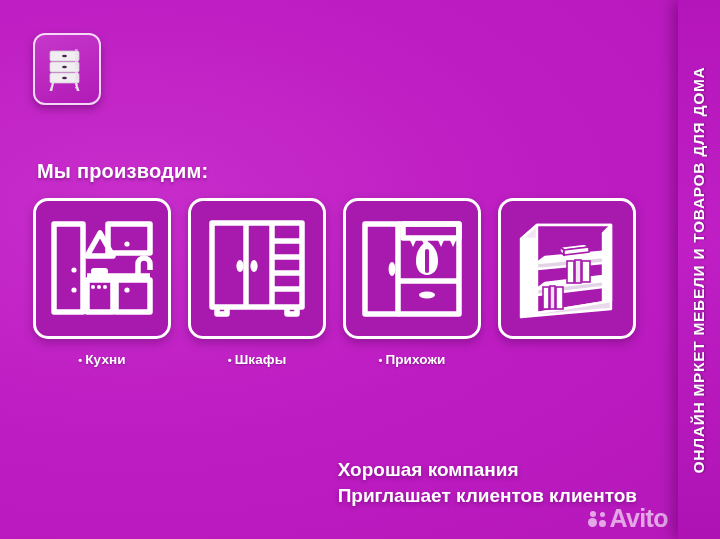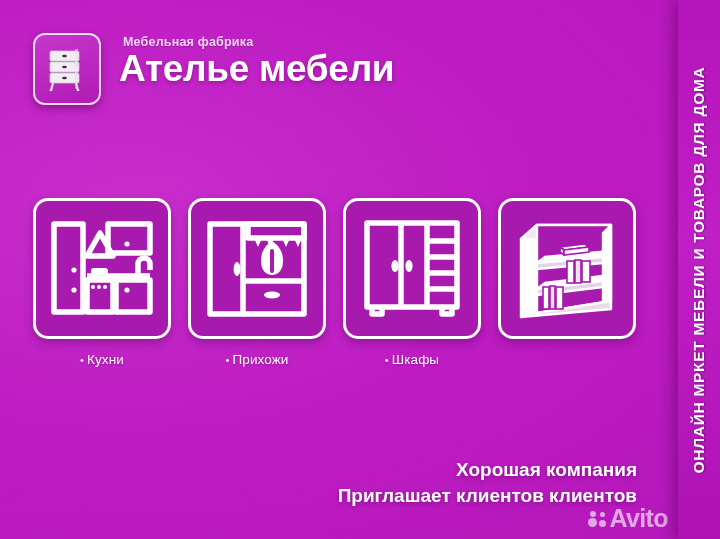--- a/index.html
+++ b/index.html
@@ -105,30 +105,30 @@
     border:3px solid #ffffff;
     box-shadow:0 4px 10px rgba(70,0,75,.35);
     display:flex; align-items:center; justify-content:center;
   }
   .card svg { display:block; }
   .card-label {
     margin-top:13px;
     text-align:center;
     color:#ffffff;
     font-size:13.5px;
-    font-weight:normal;
+    font-weight:bold;
     letter-spacing:.1px;
     text-shadow:0 1px 2px rgba(70,0,75,.4);
   }
   .card-label .bullet { font-size:11px; vertical-align:middle; margin-right:3px; }
 
   
   #tagline {
     position:absolute; right:83px; bottom:30px;
-    text-align:right;
+    text-align:left;
     color:#ffffff;
     font-size:19px;
     font-weight:bold;
     line-height:1.38;
     text-shadow:0 2px 4px rgba(70,0,75,.4);
   }
 
   
   #avito {
     position:absolute; right:52px; bottom:8px;
@@ -159,27 +159,24 @@
         <rect x="2" y="24" width="29" height="10" rx="1.5" fill="#f0eef1" stroke="#cfc7d2" stroke-width=".8"></rect>
         <ellipse cx="16.5" cy="7" rx="2.4" ry="1.3" fill="#4a2350"></ellipse>
         <ellipse cx="16.5" cy="18" rx="2.4" ry="1.3" fill="#4a2350"></ellipse>
         <ellipse cx="16.5" cy="29" rx="2.4" ry="1.3" fill="#4a2350"></ellipse>
         <path d="M4 34 L1.5 42 L4.2 42 L6 34 Z" fill="#e8e4ea"></path>
         <path d="M29 34 L31.5 42 L28.8 42 L27 34 Z" fill="#e8e4ea"></path>
       </svg>
       <span class="vtiny">АТЕЛЬЕ МЕБЕЛИ</span>
     </div>
 
-    <div id="title-block">
-      <div id="kicker">Мебельная фабрика</div>
-      <div id="brand">Ателье мебели</div>
-    </div>
-
-  </div>
-
+
+  </div>
+
+  <div id="section-heading">Мы производим:</div>
 
   <div id="cards">
 
     <div class="card-col">
       <div class="card">
         <svg width="104" height="102" viewBox="0 0 104 102">
           <g fill="none" stroke="#ffffff" stroke-width="5.5" stroke-linejoin="round">
             <rect x="4" y="6" width="29" height="88"></rect>
             <rect x="58" y="6" width="42" height="29"></rect>
             <rect x="37" y="62" width="26" height="32"></rect>
@@ -193,46 +190,20 @@
           <circle cx="77" cy="26" r="2.6" fill="#ffffff"></circle>
           <circle cx="77" cy="72" r="2.6" fill="#ffffff"></circle>
           <rect x="41" y="50" width="17" height="7" rx="3" fill="#ffffff"></rect>
           <circle cx="43" cy="69" r="2" fill="#ffffff"></circle>
           <circle cx="49" cy="69" r="2" fill="#ffffff"></circle>
           <circle cx="55" cy="69" r="2" fill="#ffffff"></circle>
         </svg>
       </div>
       <div class="card-label">
         <span class="bullet">•</span><span>Кухни</span>
-      </div>
-    </div>
-
-    <div class="card-col">
-      <div class="card">
-        <svg width="102" height="100" viewBox="0 0 102 100">
-          <g fill="none" stroke="#ffffff" stroke-width="5.5" stroke-linejoin="round">
-            <rect x="4" y="5" width="33" height="90"></rect>
-            <path d="M37 5 H98 V95 H37"></path>
-            <path d="M37 62 H98"></path>
-            <rect x="42" y="5" width="56" height="14"></rect>
-          </g>
-          <ellipse cx="31" cy="50" rx="3.4" ry="7" fill="#ffffff"></ellipse>
-          <ellipse cx="66" cy="76" rx="8" ry="3.4" fill="#ffffff"></ellipse>
-          <g fill="#ffffff">
-            <path d="M48 19 l4 9 4-9 Z"></path>
-            <path d="M60 19 l4 9 4-9 Z"></path>
-            <path d="M76 19 l4 9 4-9 Z"></path>
-            <path d="M88 19 l4 9 4-9 Z"></path>
-          </g>
-          <path d="M66 22 c-9 6 -11 13 -11 20 c0 9 5 14 11 14 c6 0 11 -5 11 -14 c0 -7 -2 -14 -11 -20 Z" fill="#ffffff"></path>
-          <path d="M66 32 V52" stroke="#a71aad" stroke-width="4" stroke-linecap="round"></path>
-        </svg>
-      </div>
-      <div class="card-label">
-        <span class="bullet">•</span><span>Прихожи</span>
       </div>
     </div>
 
     <div class="card-col">
       <div class="card">
         <svg width="100" height="100" viewBox="0 0 100 100">
           <g fill="none" stroke="#ffffff" stroke-width="5.5" stroke-linejoin="round">
             <rect x="5" y="4" width="90" height="84"></rect>
             <path d="M39 4 V88"></path>
             <path d="M65 4 V88"></path>
@@ -247,20 +218,46 @@
           <ellipse cx="47" cy="47" rx="3.6" ry="6" fill="#ffffff"></ellipse>
         </svg>
       </div>
       <div class="card-label">
         <span class="bullet">•</span><span>Шкафы</span>
       </div>
     </div>
 
     <div class="card-col">
       <div class="card">
+        <svg width="102" height="100" viewBox="0 0 102 100">
+          <g fill="none" stroke="#ffffff" stroke-width="5.5" stroke-linejoin="round">
+            <rect x="4" y="5" width="33" height="90"></rect>
+            <path d="M37 5 H98 V95 H37"></path>
+            <path d="M37 62 H98"></path>
+            <rect x="42" y="5" width="56" height="14"></rect>
+          </g>
+          <ellipse cx="31" cy="50" rx="3.4" ry="7" fill="#ffffff"></ellipse>
+          <ellipse cx="66" cy="76" rx="8" ry="3.4" fill="#ffffff"></ellipse>
+          <g fill="#ffffff">
+            <path d="M48 19 l4 9 4-9 Z"></path>
+            <path d="M60 19 l4 9 4-9 Z"></path>
+            <path d="M76 19 l4 9 4-9 Z"></path>
+            <path d="M88 19 l4 9 4-9 Z"></path>
+          </g>
+          <path d="M66 22 c-9 6 -11 13 -11 20 c0 9 5 14 11 14 c6 0 11 -5 11 -14 c0 -7 -2 -14 -11 -20 Z" fill="#ffffff"></path>
+          <path d="M66 32 V52" stroke="#a71aad" stroke-width="4" stroke-linecap="round"></path>
+        </svg>
+      </div>
+      <div class="card-label">
+        <span class="bullet">•</span><span>Прихожи</span>
+      </div>
+    </div>
+
+    <div class="card-col">
+      <div class="card">
         <svg width="104" height="104" viewBox="0 0 104 104">
           <g stroke="#ffffff" stroke-width="2.4" stroke-linejoin="round">
 
             <polygon points="6,22 22,8 22,96 6,100" fill="#ffffff"></polygon>
 
             <polygon points="6,22 22,8 96,8 80,22" fill="#f2e6f4"></polygon>
 
             <polygon points="22,8 96,8 96,84 22,96" fill="#a71aad"></polygon>
 
             <polygon points="96,8 96,84 88,90 88,16" fill="#ffffff"></polygon>

